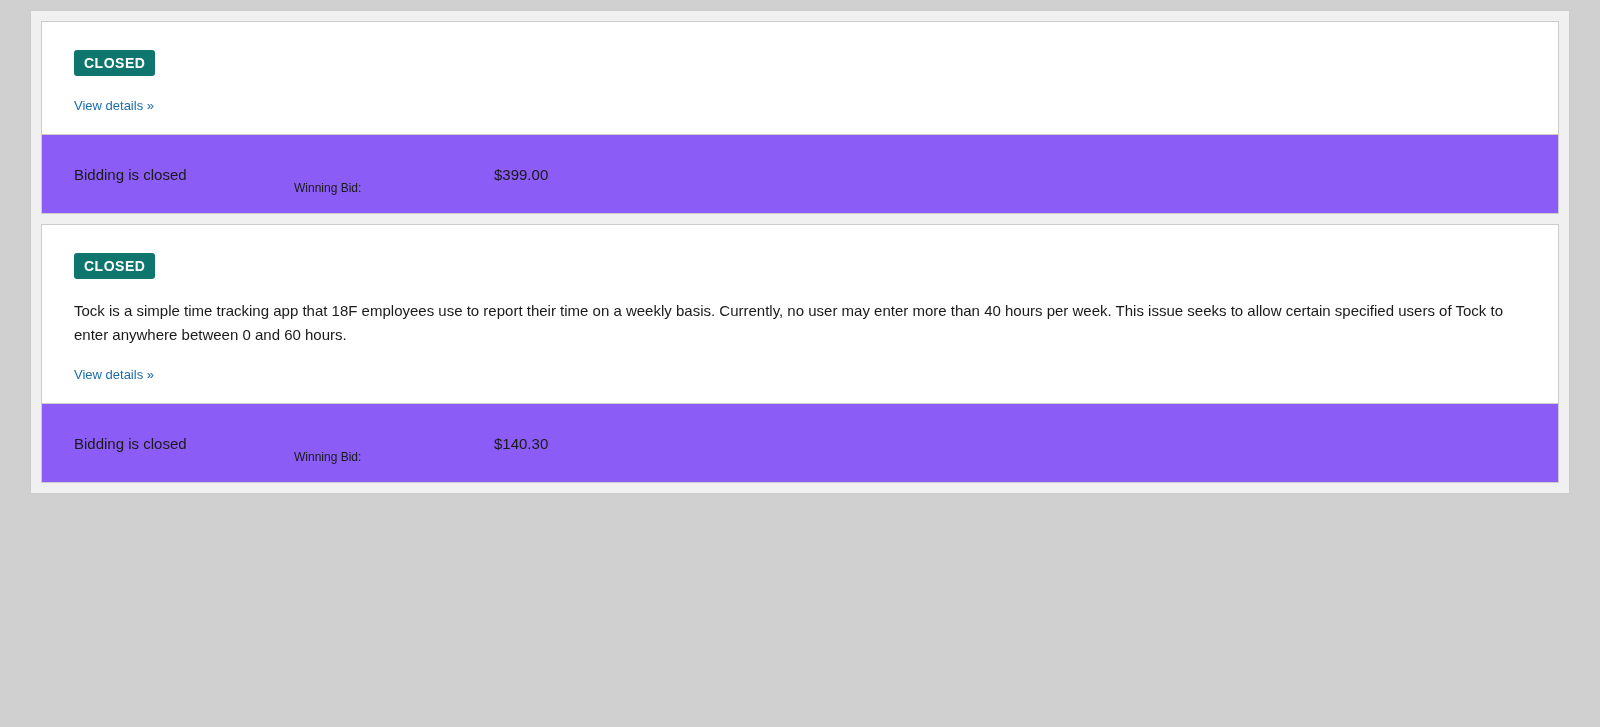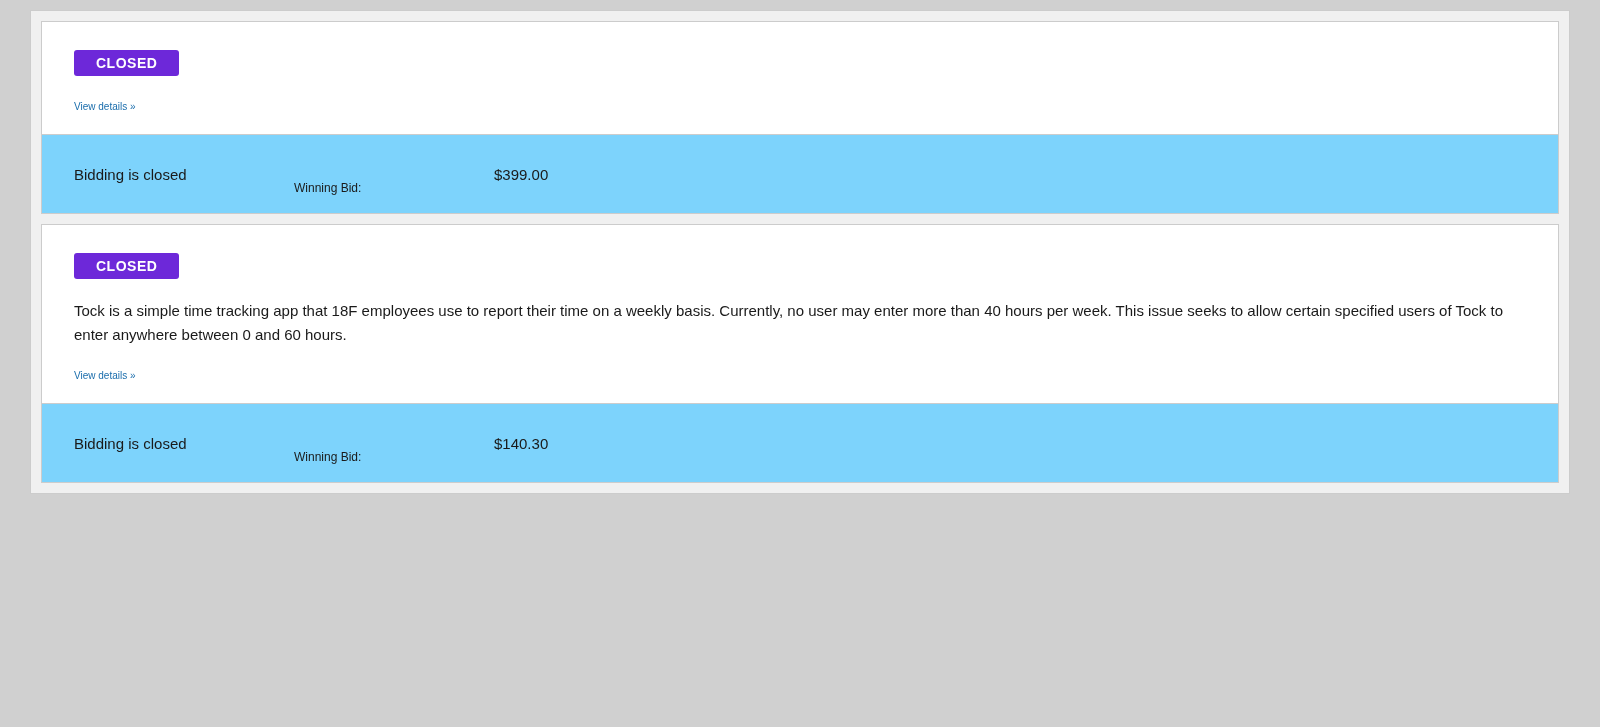--- a/index.html
+++ b/index.html
@@ -35,27 +35,27 @@
     }
 
     .card-title-row {
       display: flex;
       align-items: center;
       gap: 14px;
       margin-bottom: 20px;
     }
 
     .closed-badge {
-      background-color: #6d28d9;
+      background-color: #0f766e;
       color: #ffffff;
       font-family: Arial, Helvetica, sans-serif;
       font-weight: 700;
       font-size: 14px;
       letter-spacing: 0.5px;
-      padding: 5px 22px;
+      padding: 5px 10px;
       border-radius: 3px;
       white-space: nowrap;
       flex-shrink: 0;
     }
 
     .card-title {
       font-family: Arial, Helvetica, sans-serif;
       font-size: 26px;
       font-weight: 700;
       color: #1a6dac;
@@ -64,28 +64,28 @@
     .card-description {
       font-family: Arial, Helvetica, sans-serif;
       font-size: 15px;
       color: #1a1a1a;
       line-height: 1.6;
       margin-bottom: 18px;
     }
 
     .view-details-link {
       font-family: Arial, Helvetica, sans-serif;
-      font-size: 10px;
+      font-size: 13px;
       color: #1a6dac;
       text-decoration: none;
       cursor: pointer;
     }
 
     .card-footer {
-      background-color: #7dd3fc;
+      background-color: #8b5cf6;
       border-top: 1px solid #cccccc;
       padding: 18px 32px;
       display: flex;
       align-items: center;
       gap: 0;
     }
 
     .footer-status {
       font-family: Arial, Helvetica, sans-serif;
       font-size: 15px;

